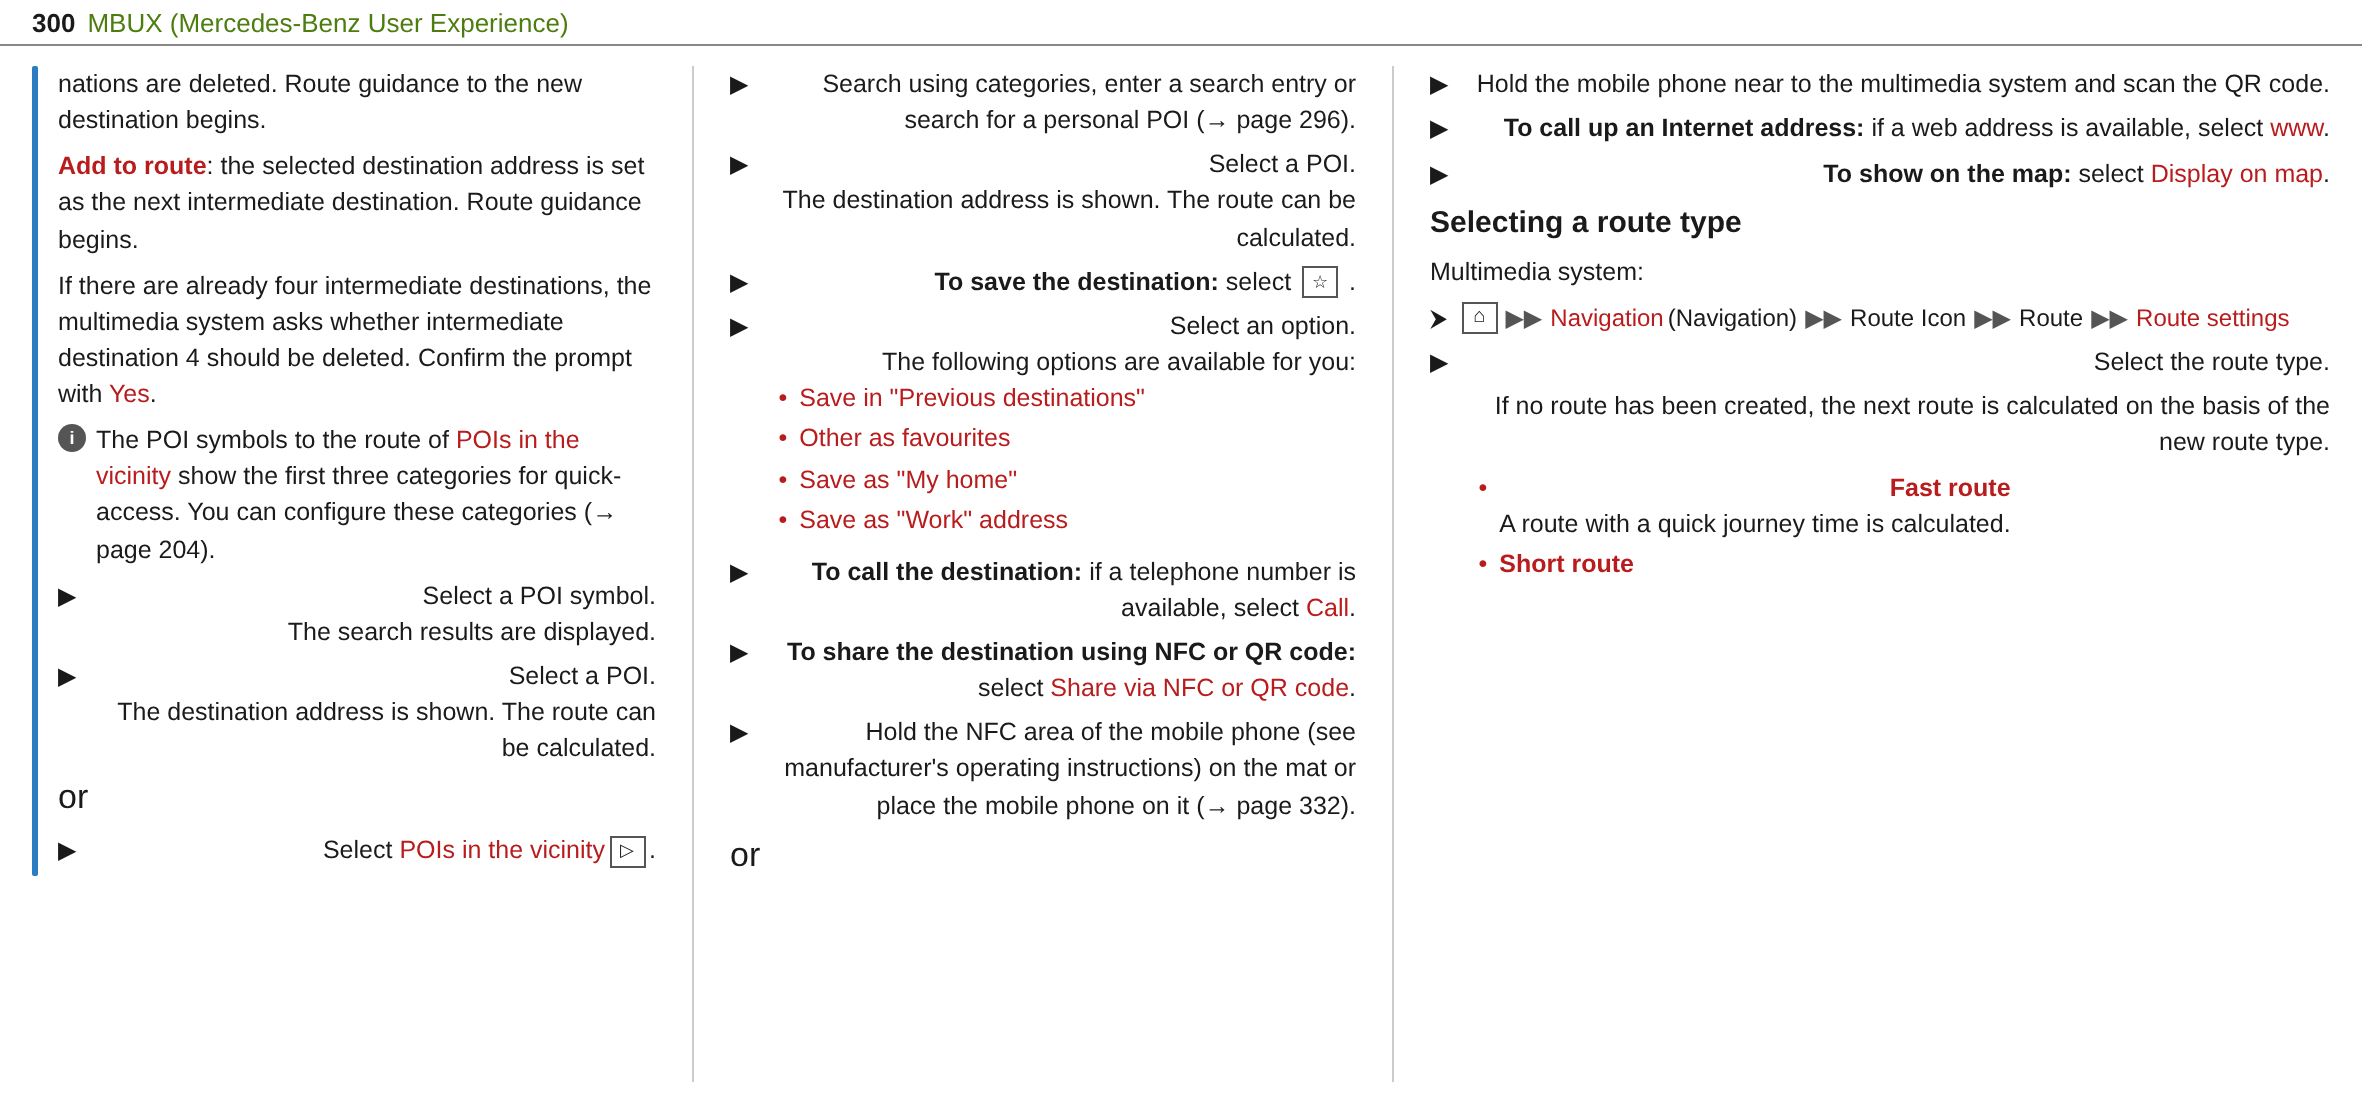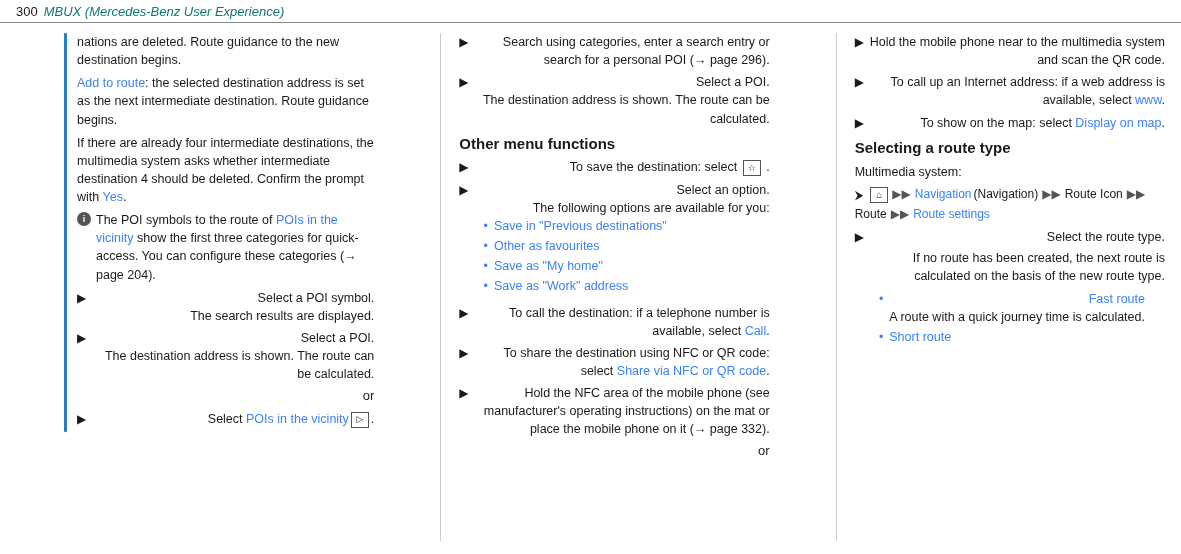--- a/index.html
+++ b/index.html
@@ -12,46 +12,44 @@
       min-height: 554px;
       overflow: hidden;
     }
     .header {
       border-bottom: 1.5px solid #888;
       padding: 4px 16px 3px 16px;
       display: flex;
       align-items: center;
     }
     .header-page {
-      font-weight: normal;
+      font-weight: bold;
       font-size: 13px;
       margin-right: 6px;
     }
     .header-title {
       font-size: 13px;
-      color: #0f766e;
-      font-style: italic;
+      color: #4d7c0f;
     }
     .main-content {
       display: flex;
       padding: 10px 16px 8px 16px;
       gap: 0;
       height: calc(554px - 28px);
     }
     .col {
       flex: 1;
       padding-right: 18px;
       font-size: 12.5px;
       line-height: 1.45;
-      margin-left: 48px;
     }
     .col:last-child { padding-right: 0; }
     p { margin-bottom: 5px; }
-    .blue { color: #3b82f6; }
-    .bold { font-weight: normal; }
+    .blue { color: #b91c1c; }
+    .bold { font-weight: bold; }
     .section-heading {
       font-weight: bold;
       font-size: 15px;
       margin-bottom: 4px;
       margin-top: 5px;
     }
     .arrow-item {
       display: flex;
       align-items: flex-start;
       margin-bottom: 4px;
@@ -122,22 +120,21 @@
       display: inline-flex;
       align-items: center;
       justify-content: center;
       border: 1px solid #555;
       width: 18px;
       height: 16px;
       font-size: 10px;
     }
     .or-line {
       margin: 2px 0 4px 0;
-      font-size: 13px;
-      text-align: right;
+      font-size: 17px;
     }
     .left-bar {
       width: 3px;
       background: #2a7dc0;
       margin-right: 10px;
       flex-shrink: 0;
       border-radius: 1px;
     }
   </style>
 </head>
@@ -192,21 +189,20 @@
     <div class="arrow-item">
       <span class="arrow">▶</span>
       <div class="arrow-content">Search using categories, enter a search entry or search for a personal POI (→ page 296).</div>
     </div>
 
     <div class="arrow-item">
       <span class="arrow">▶</span>
       <div class="arrow-content">Select a POI.<br>The destination address is shown. The route can be calculated.</div>
     </div>
 
-    <div class="section-heading">Other menu functions</div>
 
     <div class="arrow-item">
       <span class="arrow">▶</span>
       <div class="arrow-content"><span class="bold">To save the destination:</span> select <span class="inline-icon">☆</span> .</div>
     </div>
 
     <div class="arrow-item">
       <span class="arrow">▶</span>
       <div class="arrow-content">
         <div>Select an option.<br>The following options are available for you:</div>

